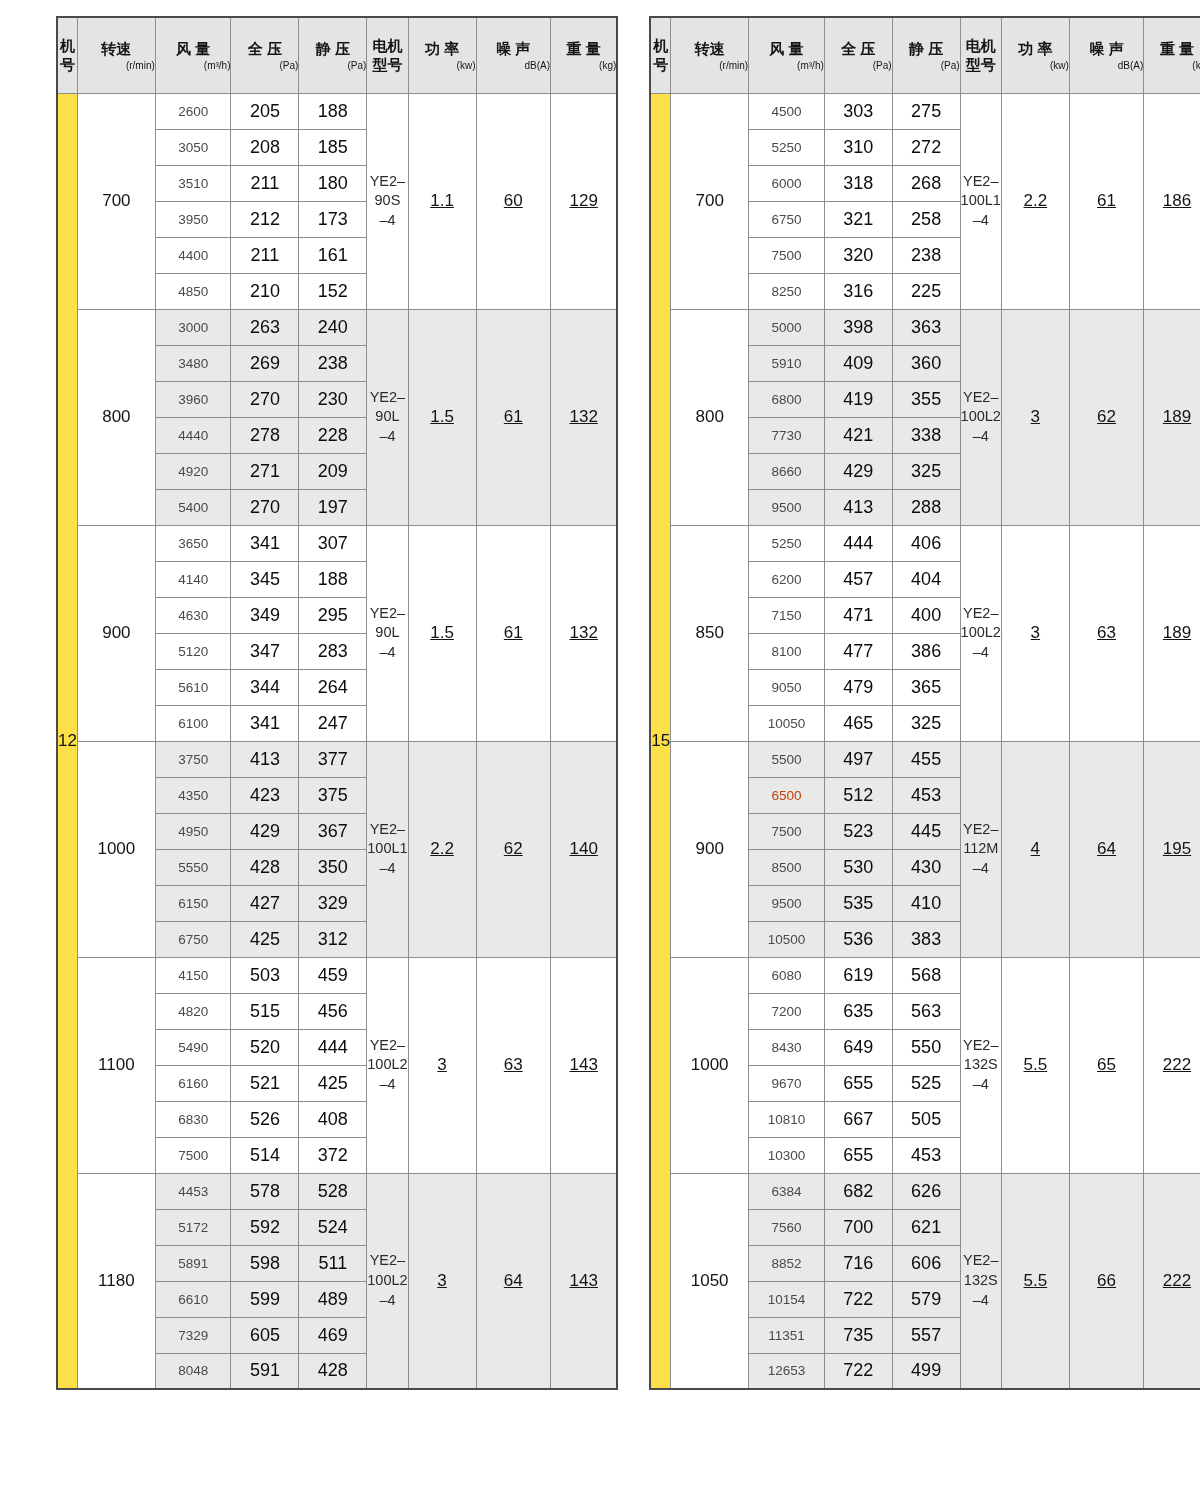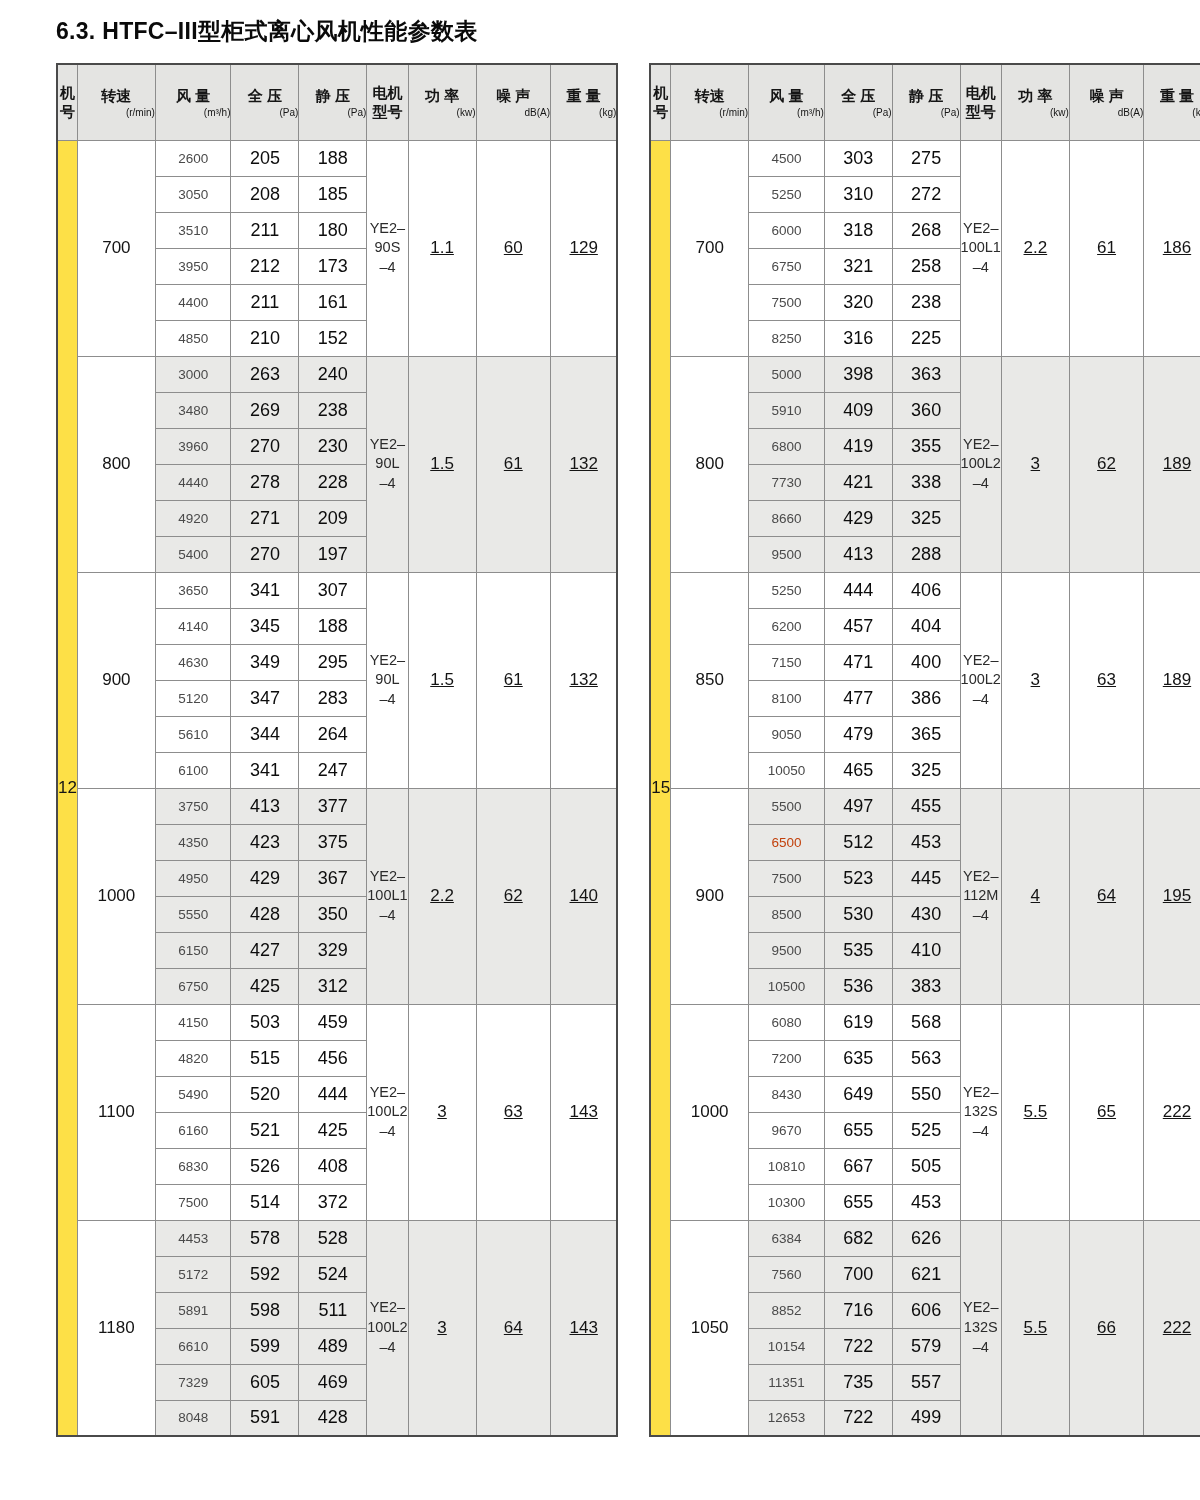--- a/index.html
+++ b/index.html
@@ -55,21 +55,20 @@
   td.pres    { font-size: 18px; color: #0c0c0c; }
   td.motor   { font-size: 14.5px; color: #2b2b2b; line-height: 1.35; margin-top: 38px; }
   td.pnw     { font-size: 17px; color: #141414; text-decoration: underline; }
   td.shaded  { background: #e9e9e7; }
   td.boldflow { font-weight: normal; color: #c2410c; }
 </style>
 </head>
 <body>
 
 <div class="page">
-  <h1 class="title">6.3. HTFC–III型柜式离心风机性能参数表</h1>
   <div class="tables">
     <table class="fan-table" id="fan-table-0">
         <colgroup>
           <col style="width: 47px;">
           <col style="width: 55px;">
           <col style="width: 58px;">
           <col style="width: 57px;">
           <col style="width: 57px;">
           <col style="width: 93px;">
           <col style="width: 56px;">

